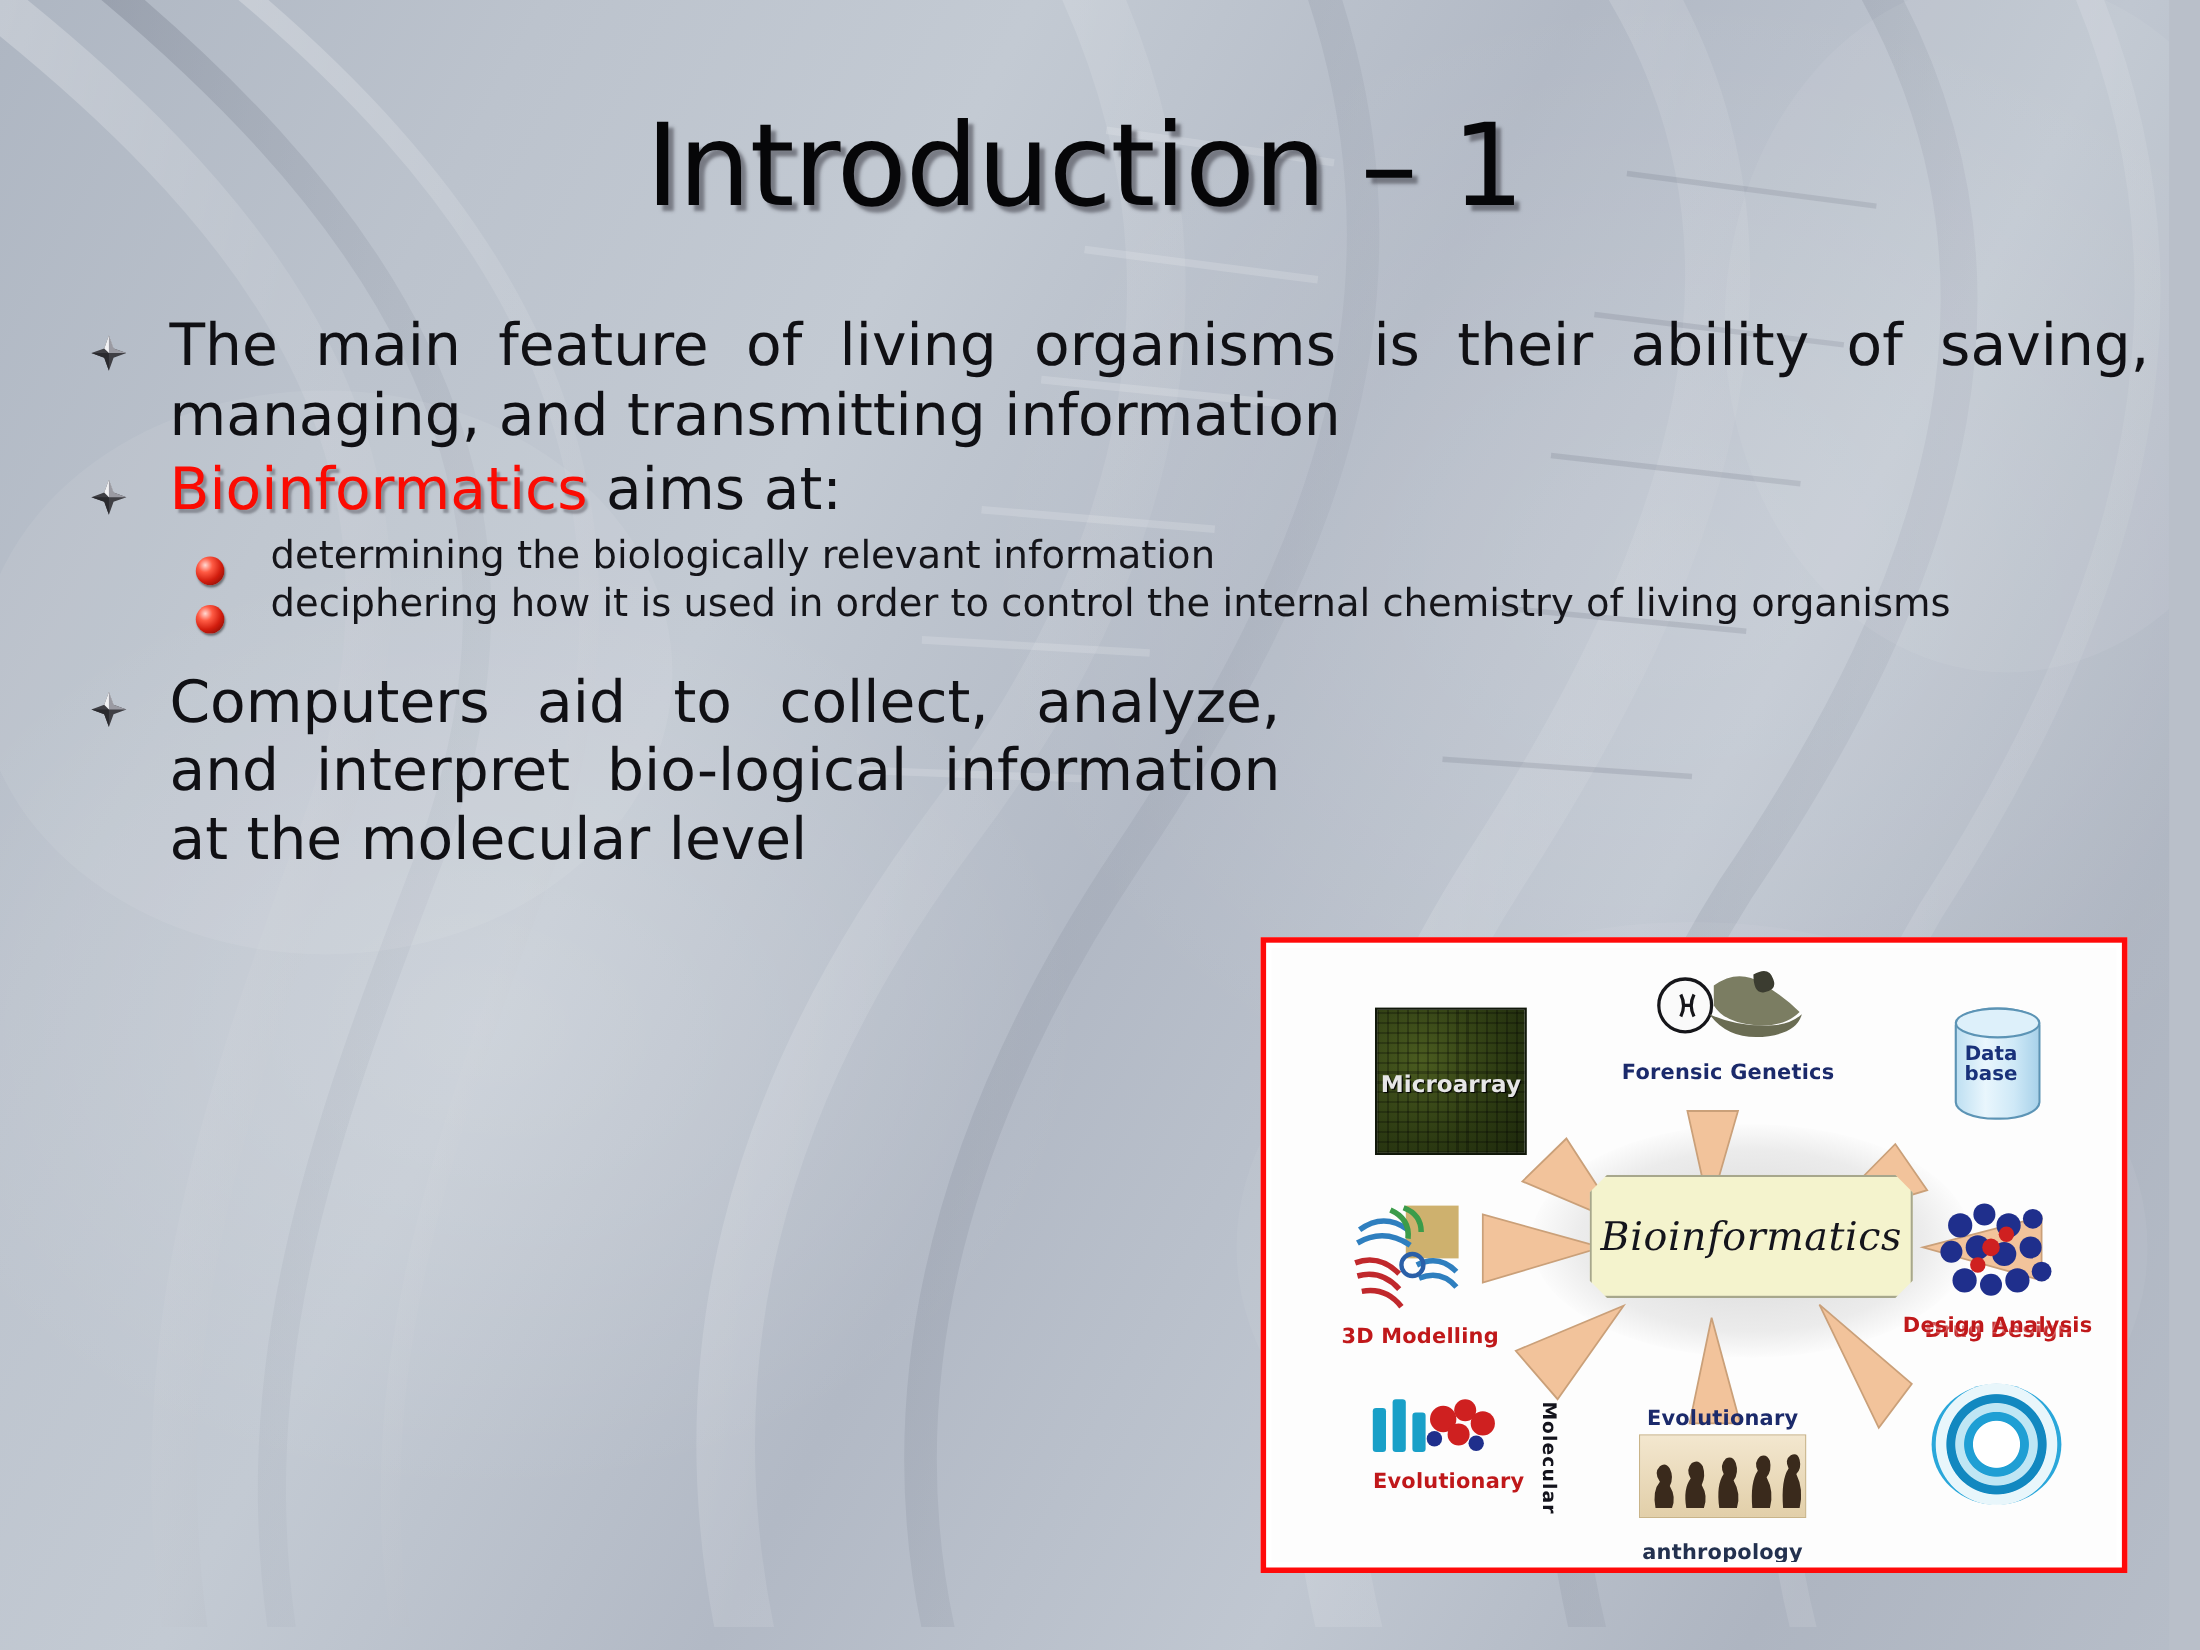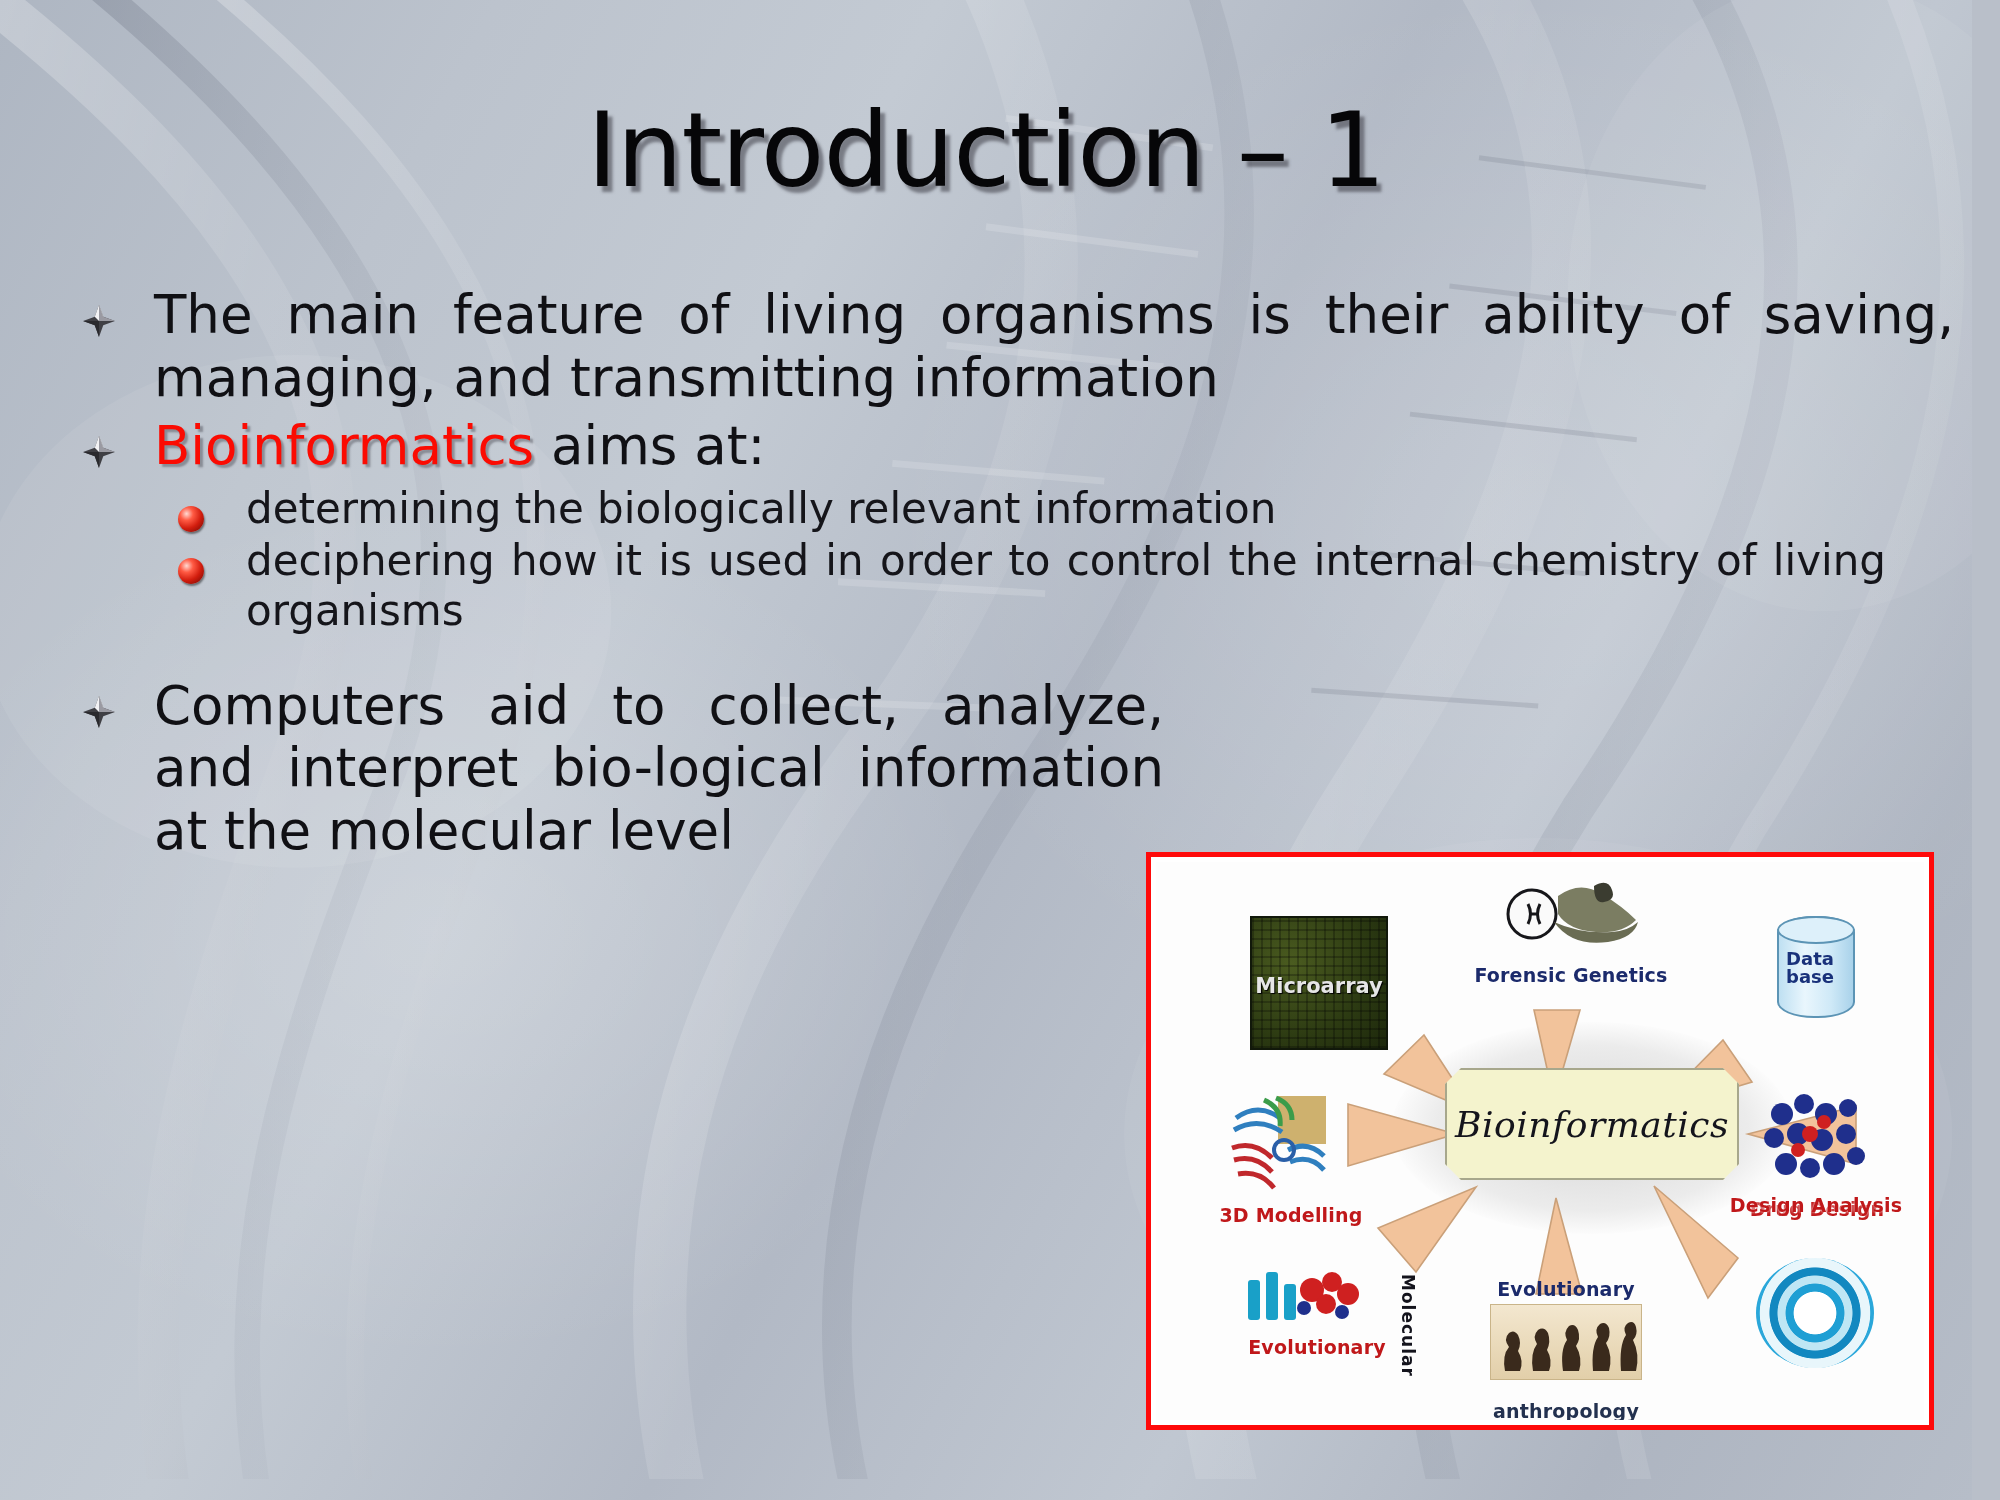--- a/index.html
+++ b/index.html
@@ -56,21 +56,21 @@
     color: #101014;
     text-align: justify;
     text-justify: inter-word;
   }
   .lvl1 .txt { display:block; }
 
   .lvl2 {
     position: relative;
     padding-left: 172px;
     margin-bottom: 2px;
-    font-size: 42px;
+    font-size: 35px;
     line-height: 1.2;
     color: #15151a;
     text-align: justify;
     text-justify: inter-word;
   }
 
   
   .b1 {
     position: absolute;
     left: 8px; top: 20px;

